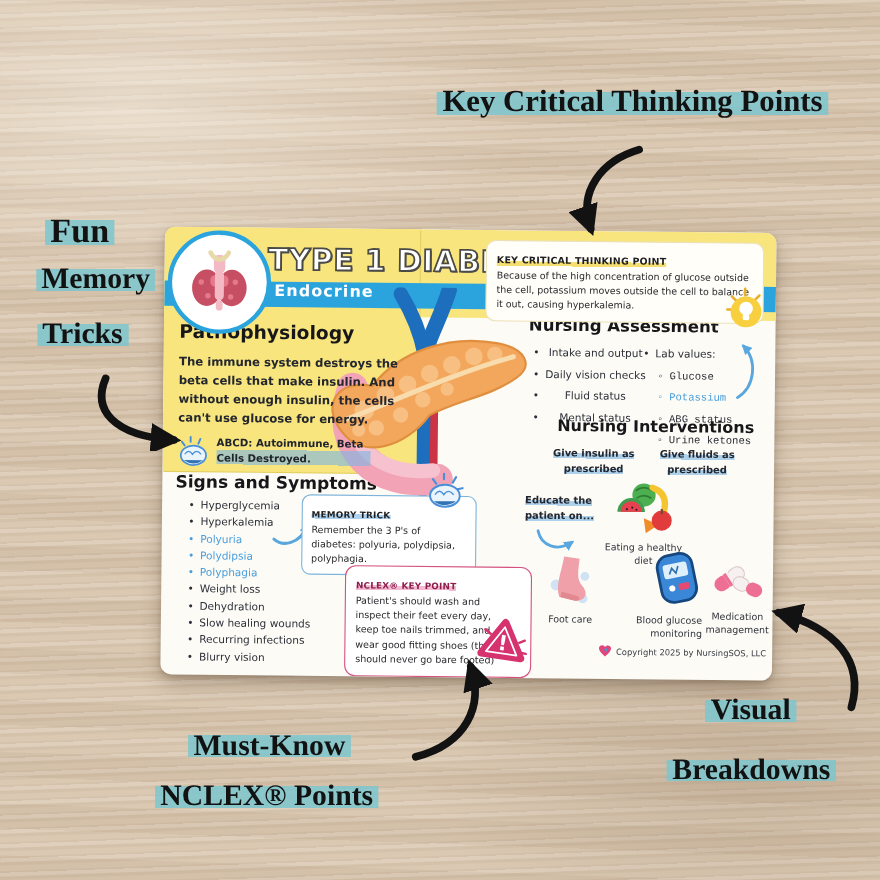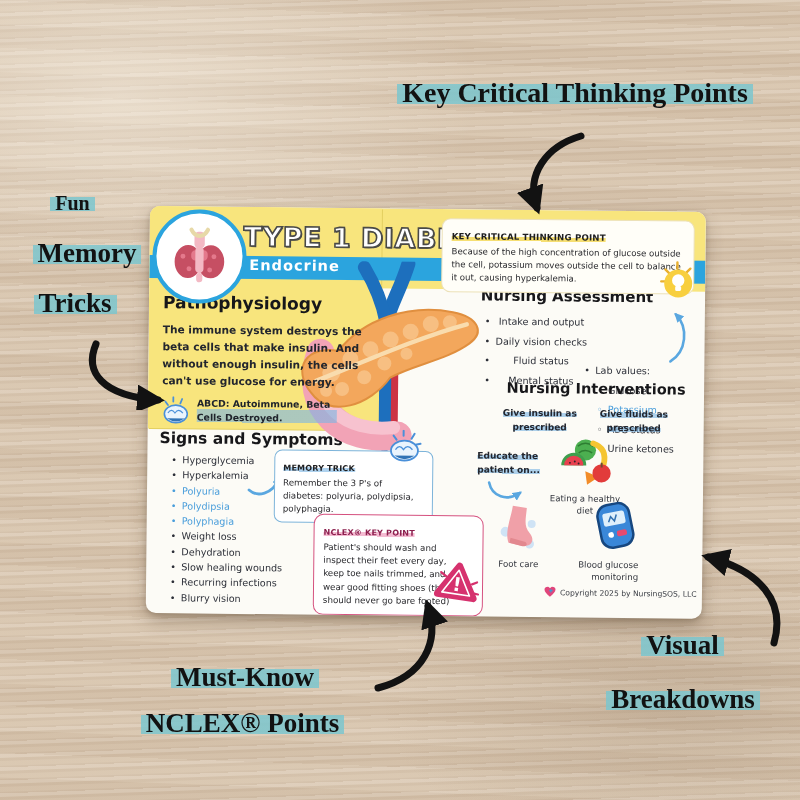--- a/index.html
+++ b/index.html
@@ -66,24 +66,24 @@
   
   .pancreas{ position:absolute; left:138px; top:53px; z-index:2; }
 
   
   .assess-title{ position:absolute; left:318px; top:77px; width:200px; text-align:center;
     font-size:15px; font-weight:bold; color:#17171a; }
   .assess-col1{ position:absolute; left:336px; top:102px; list-style:none; }
   .assess-col1 li{ font-size:9.6px; color:#2c2f38; line-height:19.5px; padding-left:11px; position:relative;text-align:center; }
   .assess-col1 li::before{ content:"•"; position:absolute; left:0; }
   .assess-col2{ position:absolute; left:436px; top:102px; }
-  .lab-label{ font-size:9.6px; color:#2c2f38; line-height:19.5px; padding-left:11px; position:relative;margin-top:48px; }
+  .lab-label{ font-size:9.6px; color:#2c2f38; line-height:19.5px; padding-left:11px; position:relative; }
   .lab-label::before{ content:"•"; position:absolute; left:0; }
   .lab-list{ list-style:none; margin-left:13px; }
-  .lab-list li{ font-size:9.6px; color:#2c2f38; line-height:19.5px; padding-left:11px; position:relative; }
+  .lab-list li{ font-size:9.6px; color:#2c2f38; line-height:19.5px; padding-left:11px; position:relative;font-family:Liberation Mono, monospace; }
   .lab-list li::before{ content:"◦"; position:absolute; left:0; }
   .k-arrow{ position:absolute; left:516px; top:98px; }
 
   .interv-title{ position:absolute; left:348px; top:170px; width:200px; text-align:center;
     font-size:14.5px; font-weight:bold; color:#17171a; }
   .interv-item{ position:absolute; top:197px; width:92px; text-align:center; font-size:9px; font-weight:bold;
     color:#23262e; line-height:1.55; }
   .educate{ position:absolute; left:330px; top:240px; width:74px; font-size:9px; font-weight:bold;
     color:#23262e; line-height:1.55; }
   .edu-arrow{ position:absolute; left:338px; top:268px; }
@@ -106,21 +106,21 @@
   .nclex-title{ display:inline; font-size:8px; font-weight:bold; color:#8c1f4e; letter-spacing:.2px;
     background-image:linear-gradient(transparent 45%, rgba(238,150,185,.65) 45%, rgba(238,150,185,.65) 90%, transparent 90%); }
   .nclex-body{ margin-top:2px; font-size:8.7px; color:#2a2a2e; line-height:1.52; width:140px; }
   .warn{ position:absolute; left:287px; top:349px; z-index:4; }
 
   
   .ann{ position:absolute; z-index:10; font-weight:bold; color:#121212; text-align:center;font-family:Liberation Serif, serif; }
   .ann .hl{ background-image:linear-gradient(transparent 22%, rgba(124,198,206,.85) 22%, rgba(124,198,206,.85) 88%, transparent 88%);
     padding:0 5px; }
   .ann-top{ left:360px; top:77px; width:430px; font-size:28px; }
-  .ann-fun{ left:10px; top:192px; width:125px; font-size:20px; }
+  .ann-fun{ left:10px; top:192px; width:125px; font-size:31px; }
   .ann-memory{ left:0px; top:238px; width:174px; font-size:27px; }
   .ann-tricks{ left:15px; top:288px; width:120px; font-size:27px; }
   .ann-must{ left:140px; top:662px; width:210px; font-size:27px; }
   .ann-nclex{ left:115px; top:708px; width:255px; font-size:27px; }
   .ann-visual{ left:625px; top:630px; width:115px; font-size:27px; }
   .ann-break{ left:578px; top:684px; width:210px; font-size:27px; }
   .arrow-svg{ position:absolute; z-index:9; }
 </style>
 </head>
 <body>
@@ -305,20 +305,35 @@
         <rect x="7" y="3" width="32" height="43" rx="11" fill="#3a87d8" stroke="#17477f" stroke-width="2.5"></rect>
         <rect x="12" y="11" width="22" height="13" rx="2.5" fill="#dfeffb"></rect>
         <path d="M17,20 l3,-5 3,5 3,-6" stroke="#2f6fb0" stroke-width="1.5" fill="none"></path>
         <circle cx="17" cy="33" r="2.8" fill="#fff"></circle>
         <rect x="23" y="30" width="10" height="6" rx="2" fill="#e84a6f"></rect>
       </g>
     </svg>
     <div class="lbl">Blood glucose monitoring</div>
   </div>
 
+  <div class="topic" style="left:486px; top:294px; width:76px;">
+    <svg width="54" height="44" viewBox="0 0 54 44">
+      <g transform="rotate(-34 20 20)">
+        <rect x="4" y="14" width="16" height="13" rx="6.5" fill="#ee6f94"></rect>
+        <rect x="18" y="14" width="16" height="13" rx="6.5" fill="#f6f1f0" stroke="#ddc9c9" stroke-width="1"></rect>
+        <rect x="16" y="14" width="5" height="13" fill="#f6f1f0"></rect>
+        <rect x="16" y="14" width="3" height="13" fill="#ee6f94"></rect>
+      </g>
+      <g transform="rotate(24 36 28)">
+        <rect x="22" y="22" width="15" height="12" rx="6" fill="#f6f1f0" stroke="#ddc9c9" stroke-width="1"></rect>
+        <rect x="35" y="22" width="15" height="12" rx="6" fill="#ee6f94"></rect>
+      </g>
+    </svg>
+    <div class="lbl">Medication management</div>
+  </div>
 
   <svg class="sym-arrow" width="42" height="30" viewBox="0 0 42 30">
     <path d="M4,23 C12,30 27,28 35,10" stroke="#5aa7e0" stroke-width="2.8" fill="none" stroke-linecap="round" marker-end="url(#bh)"></path>
   </svg>
   <div class="mem-box">
     <span class="mem-title hl-blue">MEMORY TRICK</span>
     <div class="mem-body">Remember the 3 P's of diabetes: polyuria, polydipsia, polyphagia.</div>
   </div>
   <div class="mem-brain">
     <svg width="38" height="34" viewBox="0 0 38 34">

